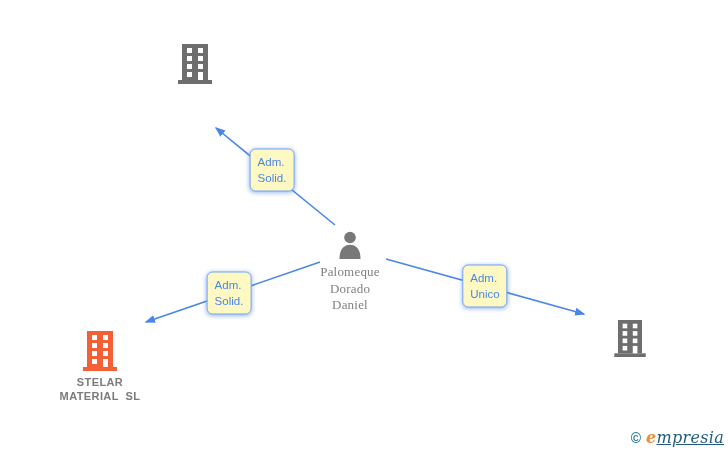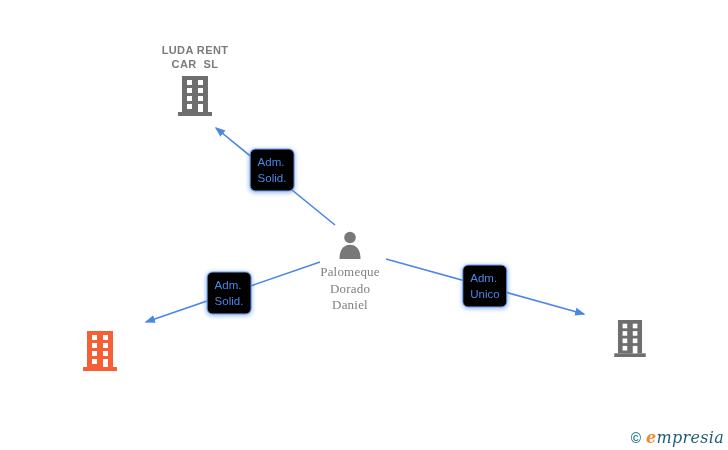--- a/index.html
+++ b/index.html
@@ -53,21 +53,21 @@
     text-align: center;
     white-space: pre-wrap;
     font-family: Liberation Serif, serif;
   }
   .icon-gap-below { margin-bottom: 5px; }
   .icon-gap-above { margin-top: 5px; }
 
   .edge-label {
     position: absolute;
     transform: translate(-50%, -50%);
-    background: #000000;
+    background: #fef9c3;
     border: 1.5px solid #74a3f3;
     border-radius: 6px;
     padding: 5px 7px;
     color: #4a86e8;
     font-size: 11.5px;
     line-height: 15.5px;
     white-space: pre-wrap;
     box-shadow: 0 1px 4px rgba(74,134,232,0.55);
     z-index: 3;
   }
@@ -86,41 +86,39 @@
     font-size: 14px;
     font-weight: 700;
   }
   .wm-brand {
     font-family: "DejaVu Serif", serif;
     font-style: italic;
     font-size: 16px;
     letter-spacing: 0.3px;
   }
   .wm-brand-first { color: #ef8b2f; font-weight: 700; }
-  .wm-brand-rest  { color: #1f5d78; }
+  .wm-brand-rest  { color: #1f5d78; text-decoration: underline; }
 </style>
 </head>
 <body>
 
 <div id="canvas">
 
   <svg id="edges-layer" viewBox="0 0 728 450">
     <defs>
       <marker id="arrow" markerUnits="userSpaceOnUse" markerWidth="12" markerHeight="10" refX="9" refY="4" orient="auto">
         <path d="M0,0 L10.5,4 L0,8 Z" fill="#4a86e8"></path>
       </marker>
     </defs>
     <line class="edge-line" x1="335" y1="225" x2="216" y2="128" marker-end="url(#arrow)"></line>
     <line class="edge-line" x1="320" y1="262" x2="146" y2="322" marker-end="url(#arrow)"></line>
     <line class="edge-line" x1="386" y1="259" x2="584" y2="314" marker-end="url(#arrow)"></line>
   </svg>
 
   <div class="node" style="left:120px; top:44px;">
-    <div class="node-label icon-gap-below">LUDA RENT
-CAR  SL</div>
     <svg width="36" height="40" viewBox="0 0 36 40">
       <rect x="5" y="0" width="26" height="36" fill="#6e6e6e"></rect>
       <rect x="1" y="36" width="34" height="4" fill="#6e6e6e"></rect>
       <g fill="#ffffff">
         <rect x="10" y="4" width="5" height="5"></rect>
           <rect x="21" y="4" width="5" height="5"></rect>
         <rect x="10" y="12" width="5" height="5"></rect>
           <rect x="21" y="12" width="5" height="5"></rect>
         <rect x="10" y="20" width="5" height="5"></rect>
           <rect x="21" y="20" width="5" height="5"></rect>
@@ -148,20 +146,22 @@
         <rect x="10" y="4" width="5" height="5"></rect>
           <rect x="21" y="4" width="5" height="5"></rect>
         <rect x="10" y="12" width="5" height="5"></rect>
           <rect x="21" y="12" width="5" height="5"></rect>
         <rect x="10" y="20" width="5" height="5"></rect>
           <rect x="21" y="20" width="5" height="5"></rect>
         <rect x="10" y="28" width="5" height="5"></rect>
           <rect x="21" y="28" width="5" height="8"></rect>
       </g>
     </svg>
+    <div class="node-label icon-gap-above">STELAR
+MATERIAL  SL</div>
   </div>
 
   <div class="node" style="left:555px; top:320px;">
     <svg width="34" height="37" viewBox="0 0 36 40">
       <rect x="5" y="0" width="26" height="36" fill="#6e6e6e"></rect>
       <rect x="1" y="36" width="34" height="4" fill="#6e6e6e"></rect>
       <g fill="#ffffff">
         <rect x="10" y="4" width="5" height="5"></rect>
           <rect x="21" y="4" width="5" height="5"></rect>
         <rect x="10" y="12" width="5" height="5"></rect>

